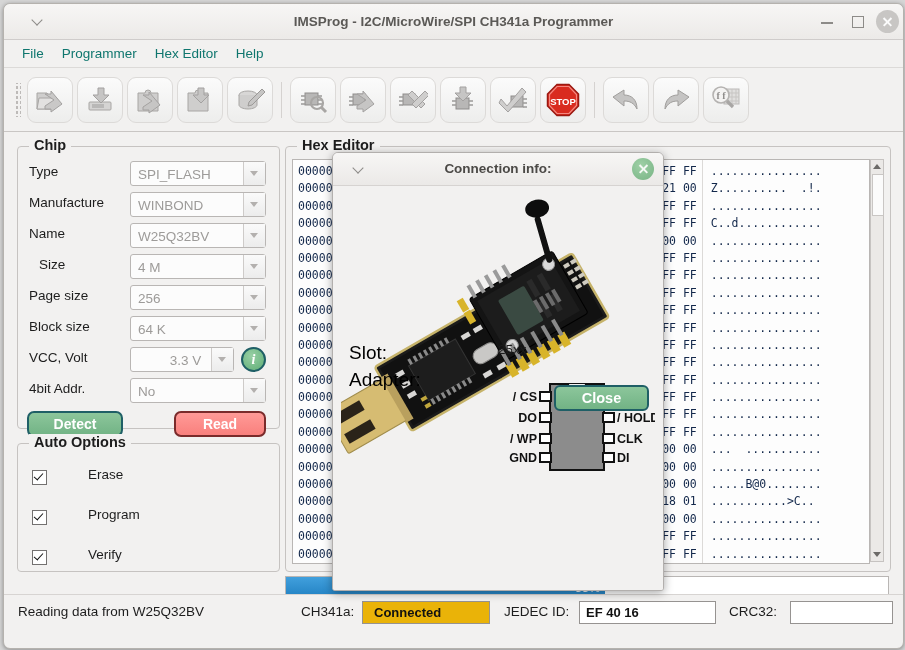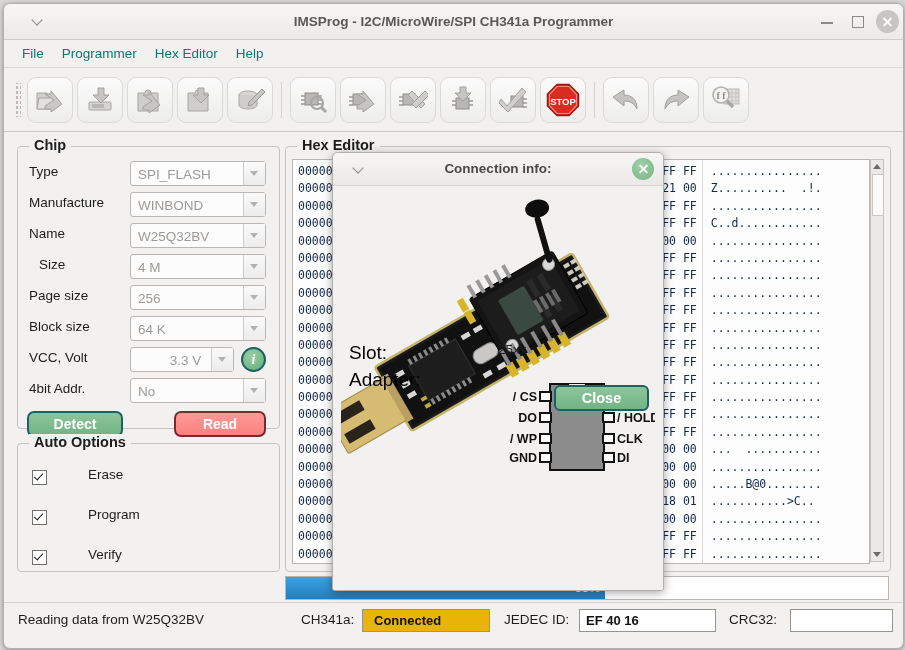--- a/index.html
+++ b/index.html
@@ -116,21 +116,21 @@
     background:#ebe9e7;border:1px solid #c6c3c1;box-sizing:border-box;
   }
   .sbar .thumb{position:absolute;left:1px;top:14px;width:10px;height:40px;background:#fbfbfb;border:1px solid #c9c6c4;}
   .sbar .up,.sbar .dn{position:absolute;left:2px;width:0;height:0;border-left:4.5px solid transparent;border-right:4.5px solid transparent;}
   .sbar .up{top:4px;border-bottom:5px solid #6c6a68;}
   .sbar .dn{bottom:4px;border-top:5px solid #6c6a68;}
   
   .progwrap{position:absolute;left:281px;top:444px;width:604px;height:24px;background:#fff;border:1px solid #b9b6b4;box-sizing:border-box;}
   .progfill{position:absolute;left:0;top:0;height:22px;background:linear-gradient(180deg,#41a0dd,#1f7fc0);}
   .progtxt{position:absolute;right:5px;top:0;height:22px;line-height:22px;font-size:12.5px;color:#eef4fa;}
-  .statusbar{position:absolute;left:0;bottom:9px;width:899px;height:36px;background:#f2f1f0;border-top:1px solid #d7d4d2;}
+  .statusbar{position:absolute;left:0;bottom:17px;width:899px;height:36px;background:#f2f1f0;border-top:1px solid #d7d4d2;}
   .statusbar .stx{position:absolute;top:9px;font-size:13.5px;color:#1d1d1d;}
   .field{position:absolute;top:6px;height:23px;background:#fff;border:1px solid #969391;box-sizing:border-box;
          font-size:13px;font-weight:bold;color:#111;line-height:21px;padding-left:6px;}
   .field.green{background:#eab308;padding-left:11px;}
   
   .dlg{
     position:absolute;left:328px;top:148px;width:330px;height:437px;
     background:#f2f1f0;border:1px solid #b2afad;border-radius:6px 6px 3px 3px;
     box-shadow:0 2px 10px rgba(0,0,0,.35);overflow:hidden;
   }

